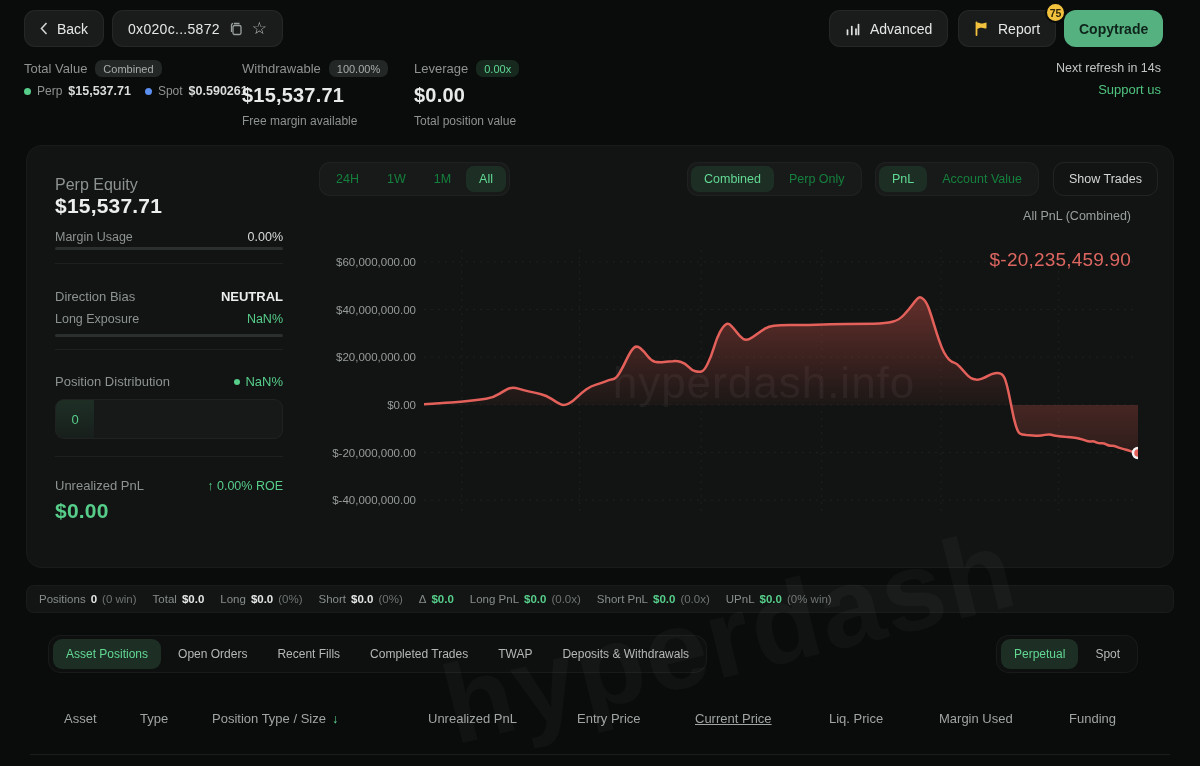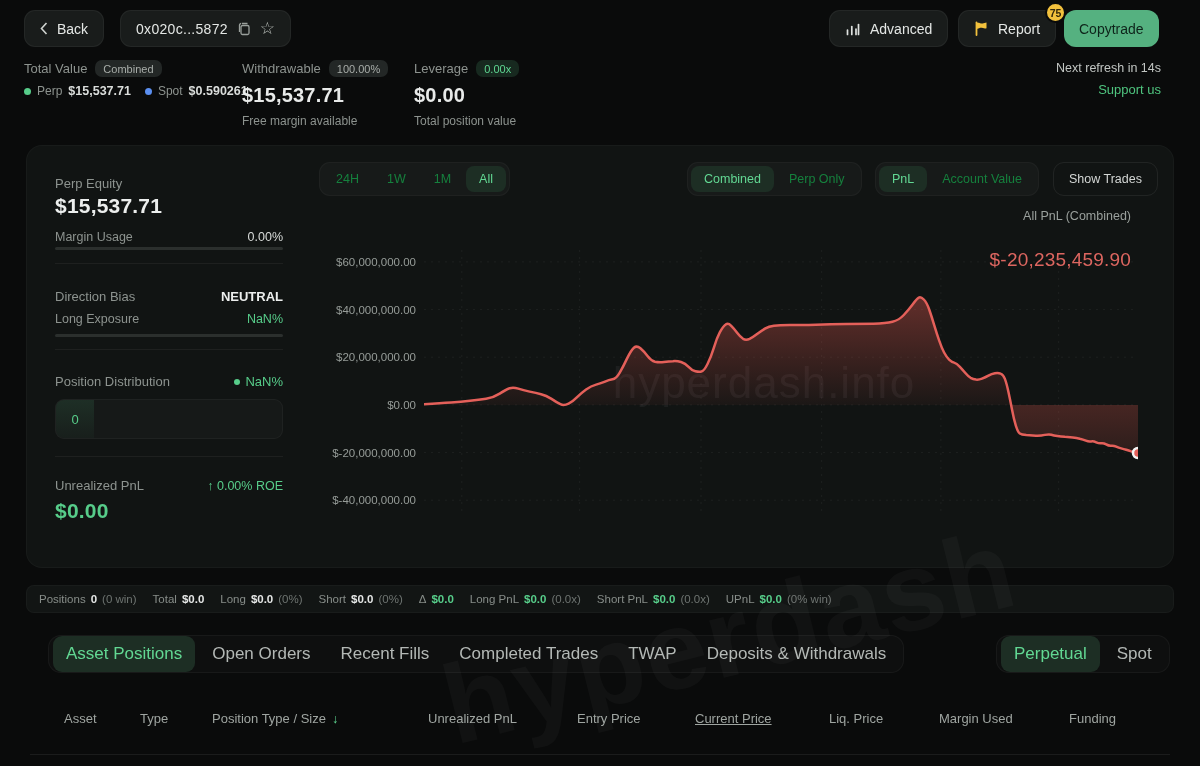--- a/index.html
+++ b/index.html
@@ -14,21 +14,21 @@
   .green { color:#57cd8a; }
 
   
   .btn {
     position:absolute; top:10px; height:37px; display:flex; align-items:center; gap:9px;
     background:#191c1b; border:1px solid rgba(255,255,255,0.05); border-radius:11px;
     padding:0 15px; font-size:14px; color:#e4e7e5; cursor:pointer; white-space:nowrap;
   }
   .btn .lbl { pointer-events:none; }
   #copytrade {
-    background:#55b180; border:none; color:#0e241a; font-weight:400; border-radius:12px;
+    background:#55b180; border:none; color:#0e241a; font-weight:700; border-radius:12px;
   }
   .report-badge {
     position:absolute; top:-9px; right:-11px; width:21px; height:21px; border-radius:50%;
     background:#f2c13d; color:#32270a; font-size:10.5px; font-weight:700;
     display:flex; align-items:center; justify-content:center; border:2px solid #0a0b0b;
   }
   .icon-glyph { font-size:16px; color:#bfc4c1; line-height:1; }
 
   
   .sumcol { position:absolute; top:60px; }
@@ -103,42 +103,42 @@
   .stat-item .val-white { color:#e4e6e5; font-weight:600; }
   .stat-item .val-green { color:#57cd8a; font-weight:600; }
   .stat-item .extra { color:#6e7471; }
 
   
   .tab-group {
     position:absolute; top:635px; display:flex; align-items:center; gap:4px;
     background:rgba(255,255,255,0.02); border:1px solid rgba(255,255,255,0.045);
     border-radius:13px; padding:4px; height:38px;
   }
-  .tab { padding:8px 13px; font-size:17px; color:#b3b8b5; border-radius:9px; cursor:pointer; white-space:nowrap; }
+  .tab { padding:8px 13px; font-size:12px; color:#b3b8b5; border-radius:9px; cursor:pointer; white-space:nowrap; }
   .tab.active { background:#1d2e24; color:#62d893; }
   .th { position:absolute; top:711px; font-size:13px; color:#9fa5a1; white-space:nowrap; cursor:pointer; }
   .sort-arrow { color:#5fd792; margin-left:6px; font-size:12.5px; }
   #table-divider { position:absolute; left:30px; top:754px; width:1140px; height:1px; background:rgba(255,255,255,0.07); }
   #table-watermark {
     position:absolute; left:430px; top:645px; font-size:112px; font-weight:600;
     color:rgba(255,255,255,0.032); transform:rotate(-14deg); transform-origin:left top;
     letter-spacing:2px; pointer-events:none; white-space:nowrap;
   }
 </style>
 </head>
 <body>
 
 <div class="btn" style="left:24px;">
   <svg width="8" height="13" viewBox="0 0 8 13">
     <polyline points="6.5,1 1.5,6.5 6.5,12" stroke="#cfd3d0" stroke-width="1.6" fill="none"></polyline>
   </svg>
   <span class="lbl">Back</span>
 </div>
 
-<div class="btn" style="left:120px;">
+<div class="btn" style="left:112px;">
   <span class="lbl" style="letter-spacing:0.3px;">0x020c...5872</span>
   <svg width="14" height="15" viewBox="0 0 14 15">
     <rect x="4" y="4.5" width="8" height="9" rx="1.5" fill="none" stroke="#9aa09c" stroke-width="1.3"></rect>
     <path d="M5 2.5 h5.5 M4.2 2.5 a1.6 1.6 0 0 0 -1.7 1.6 v7" fill="none" stroke="#9aa09c" stroke-width="1.3"></path>
   </svg>
   <span class="icon-glyph" style="font-size:17px;color:#b9beba;">☆</span>
 </div>
 
 <div class="btn" style="left:829px;">
   <svg width="16" height="14" viewBox="0 0 16 14">
@@ -204,21 +204,21 @@
   <div class="sumsub">
       <span>Total position value</span>
     </div>
 </div>
 
 <div id="refresh-text">Next refresh in 14s</div>
 <div id="support-link">Support us</div>
 
 <div id="main-card">
 
-  <div class="abs muted" style="left:28px;top:30px;font-size:13px;">Perp Equity</div>
+  <div class="abs muted" style="left:28px;top:30px;font-size:16px;">Perp Equity</div>
   <div class="bigval" style="top:48px;color:#eceeed;">$15,537.71</div>
 
   <div class="prow" style="top:84px;">
     <span class="muted">Margin Usage</span>
     <span style="color:#d8dbd9;">0.00%</span>
   </div>
   <div class="pbar" style="top:101px;"></div>
   <div class="pdivider" style="top:117px;"></div>
 
   <div class="prow" style="top:143px;font-size:13px;">

